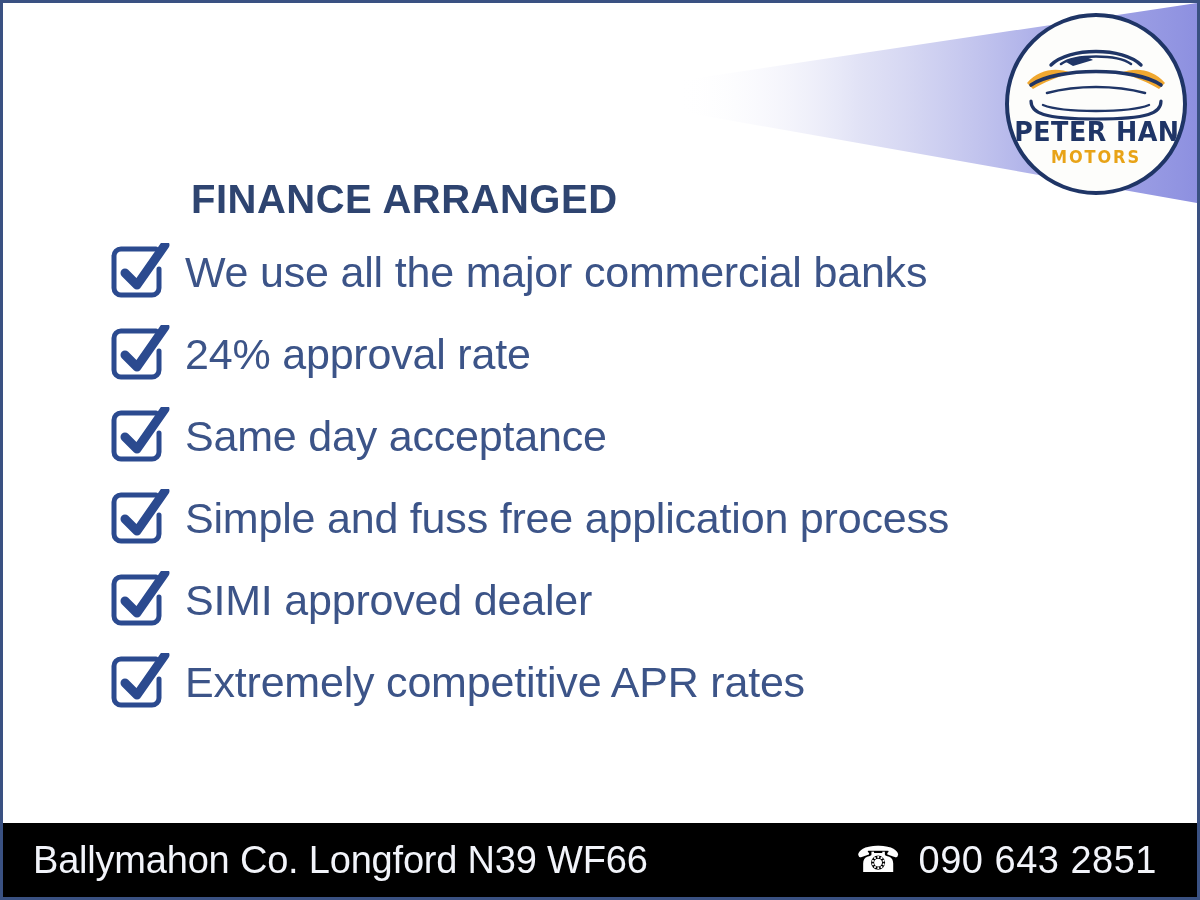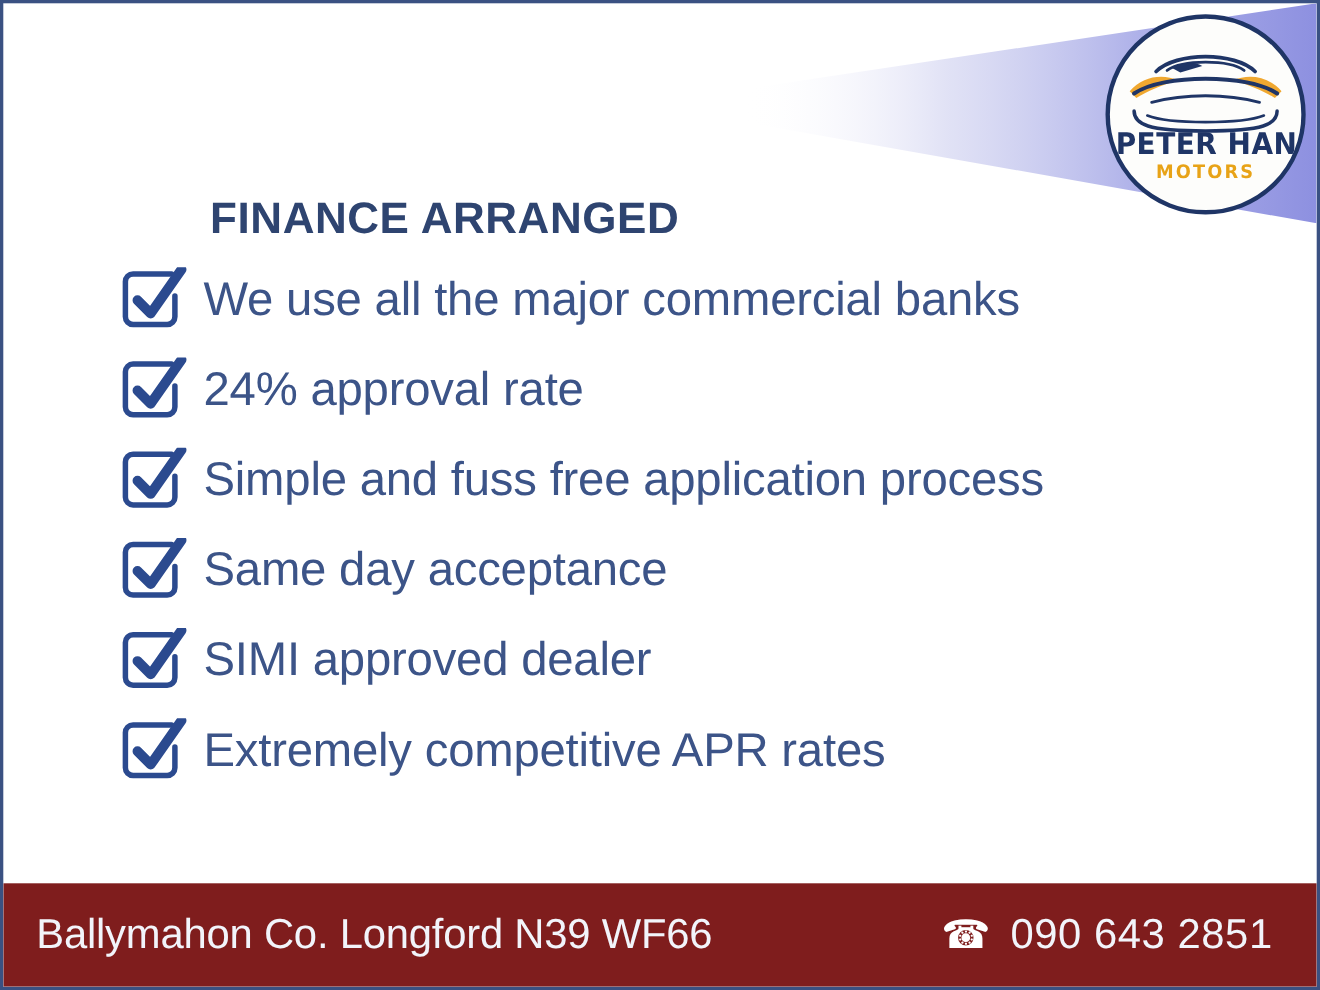--- a/index.html
+++ b/index.html
@@ -124,22 +124,22 @@
     white-space: nowrap;
     font-family: "Liberation Sans", sans-serif;
   }
 
   
   #footer-bar {
     position: absolute;
     left: 0;
     right: 0;
     bottom: 0;
-    height: 94px;
-    background: #7f1d1d;
+    height: 74px;
+    background: #000000;
     z-index: 4;
     display: flex;
     align-items: center;
     text-decoration: underline;
   }
   #footer-address {
     position: absolute;
     left: 30px;
     font-size: 38px;
     color: #f2f4fa;
@@ -225,29 +225,29 @@
           <path d="M16 30 L28 42 L56 2" fill="none" stroke="#2b4a8f" stroke-width="9" stroke-linecap="round" stroke-linejoin="round"></path>
         </svg>
         <div class="feature-label">24% approval rate</div>
       </div>
 
       <div class="feature-row">
         <svg class="check-icon" viewBox="0 0 62 58">
           <path d="M47 6 H12 a7 7 0 0 0 -7 7 V45 a7 7 0 0 0 7 7 H43 a7 7 0 0 0 7 -7 V26" fill="none" stroke="#2b4a8f" stroke-width="5" stroke-linecap="round"></path>
           <path d="M16 30 L28 42 L56 2" fill="none" stroke="#2b4a8f" stroke-width="9" stroke-linecap="round" stroke-linejoin="round"></path>
         </svg>
+        <div class="feature-label">Same day acceptance</div>
+      </div>
+
+      <div class="feature-row">
+        <svg class="check-icon" viewBox="0 0 62 58">
+          <path d="M47 6 H12 a7 7 0 0 0 -7 7 V45 a7 7 0 0 0 7 7 H43 a7 7 0 0 0 7 -7 V26" fill="none" stroke="#2b4a8f" stroke-width="5" stroke-linecap="round"></path>
+          <path d="M16 30 L28 42 L56 2" fill="none" stroke="#2b4a8f" stroke-width="9" stroke-linecap="round" stroke-linejoin="round"></path>
+        </svg>
         <div class="feature-label">Simple and fuss free application process</div>
-      </div>
-
-      <div class="feature-row">
-        <svg class="check-icon" viewBox="0 0 62 58">
-          <path d="M47 6 H12 a7 7 0 0 0 -7 7 V45 a7 7 0 0 0 7 7 H43 a7 7 0 0 0 7 -7 V26" fill="none" stroke="#2b4a8f" stroke-width="5" stroke-linecap="round"></path>
-          <path d="M16 30 L28 42 L56 2" fill="none" stroke="#2b4a8f" stroke-width="9" stroke-linecap="round" stroke-linejoin="round"></path>
-        </svg>
-        <div class="feature-label">Same day acceptance</div>
       </div>
 
       <div class="feature-row">
         <svg class="check-icon" viewBox="0 0 62 58">
           <path d="M47 6 H12 a7 7 0 0 0 -7 7 V45 a7 7 0 0 0 7 7 H43 a7 7 0 0 0 7 -7 V26" fill="none" stroke="#2b4a8f" stroke-width="5" stroke-linecap="round"></path>
           <path d="M16 30 L28 42 L56 2" fill="none" stroke="#2b4a8f" stroke-width="9" stroke-linecap="round" stroke-linejoin="round"></path>
         </svg>
         <div class="feature-label">SIMI approved dealer</div>
       </div>
 

